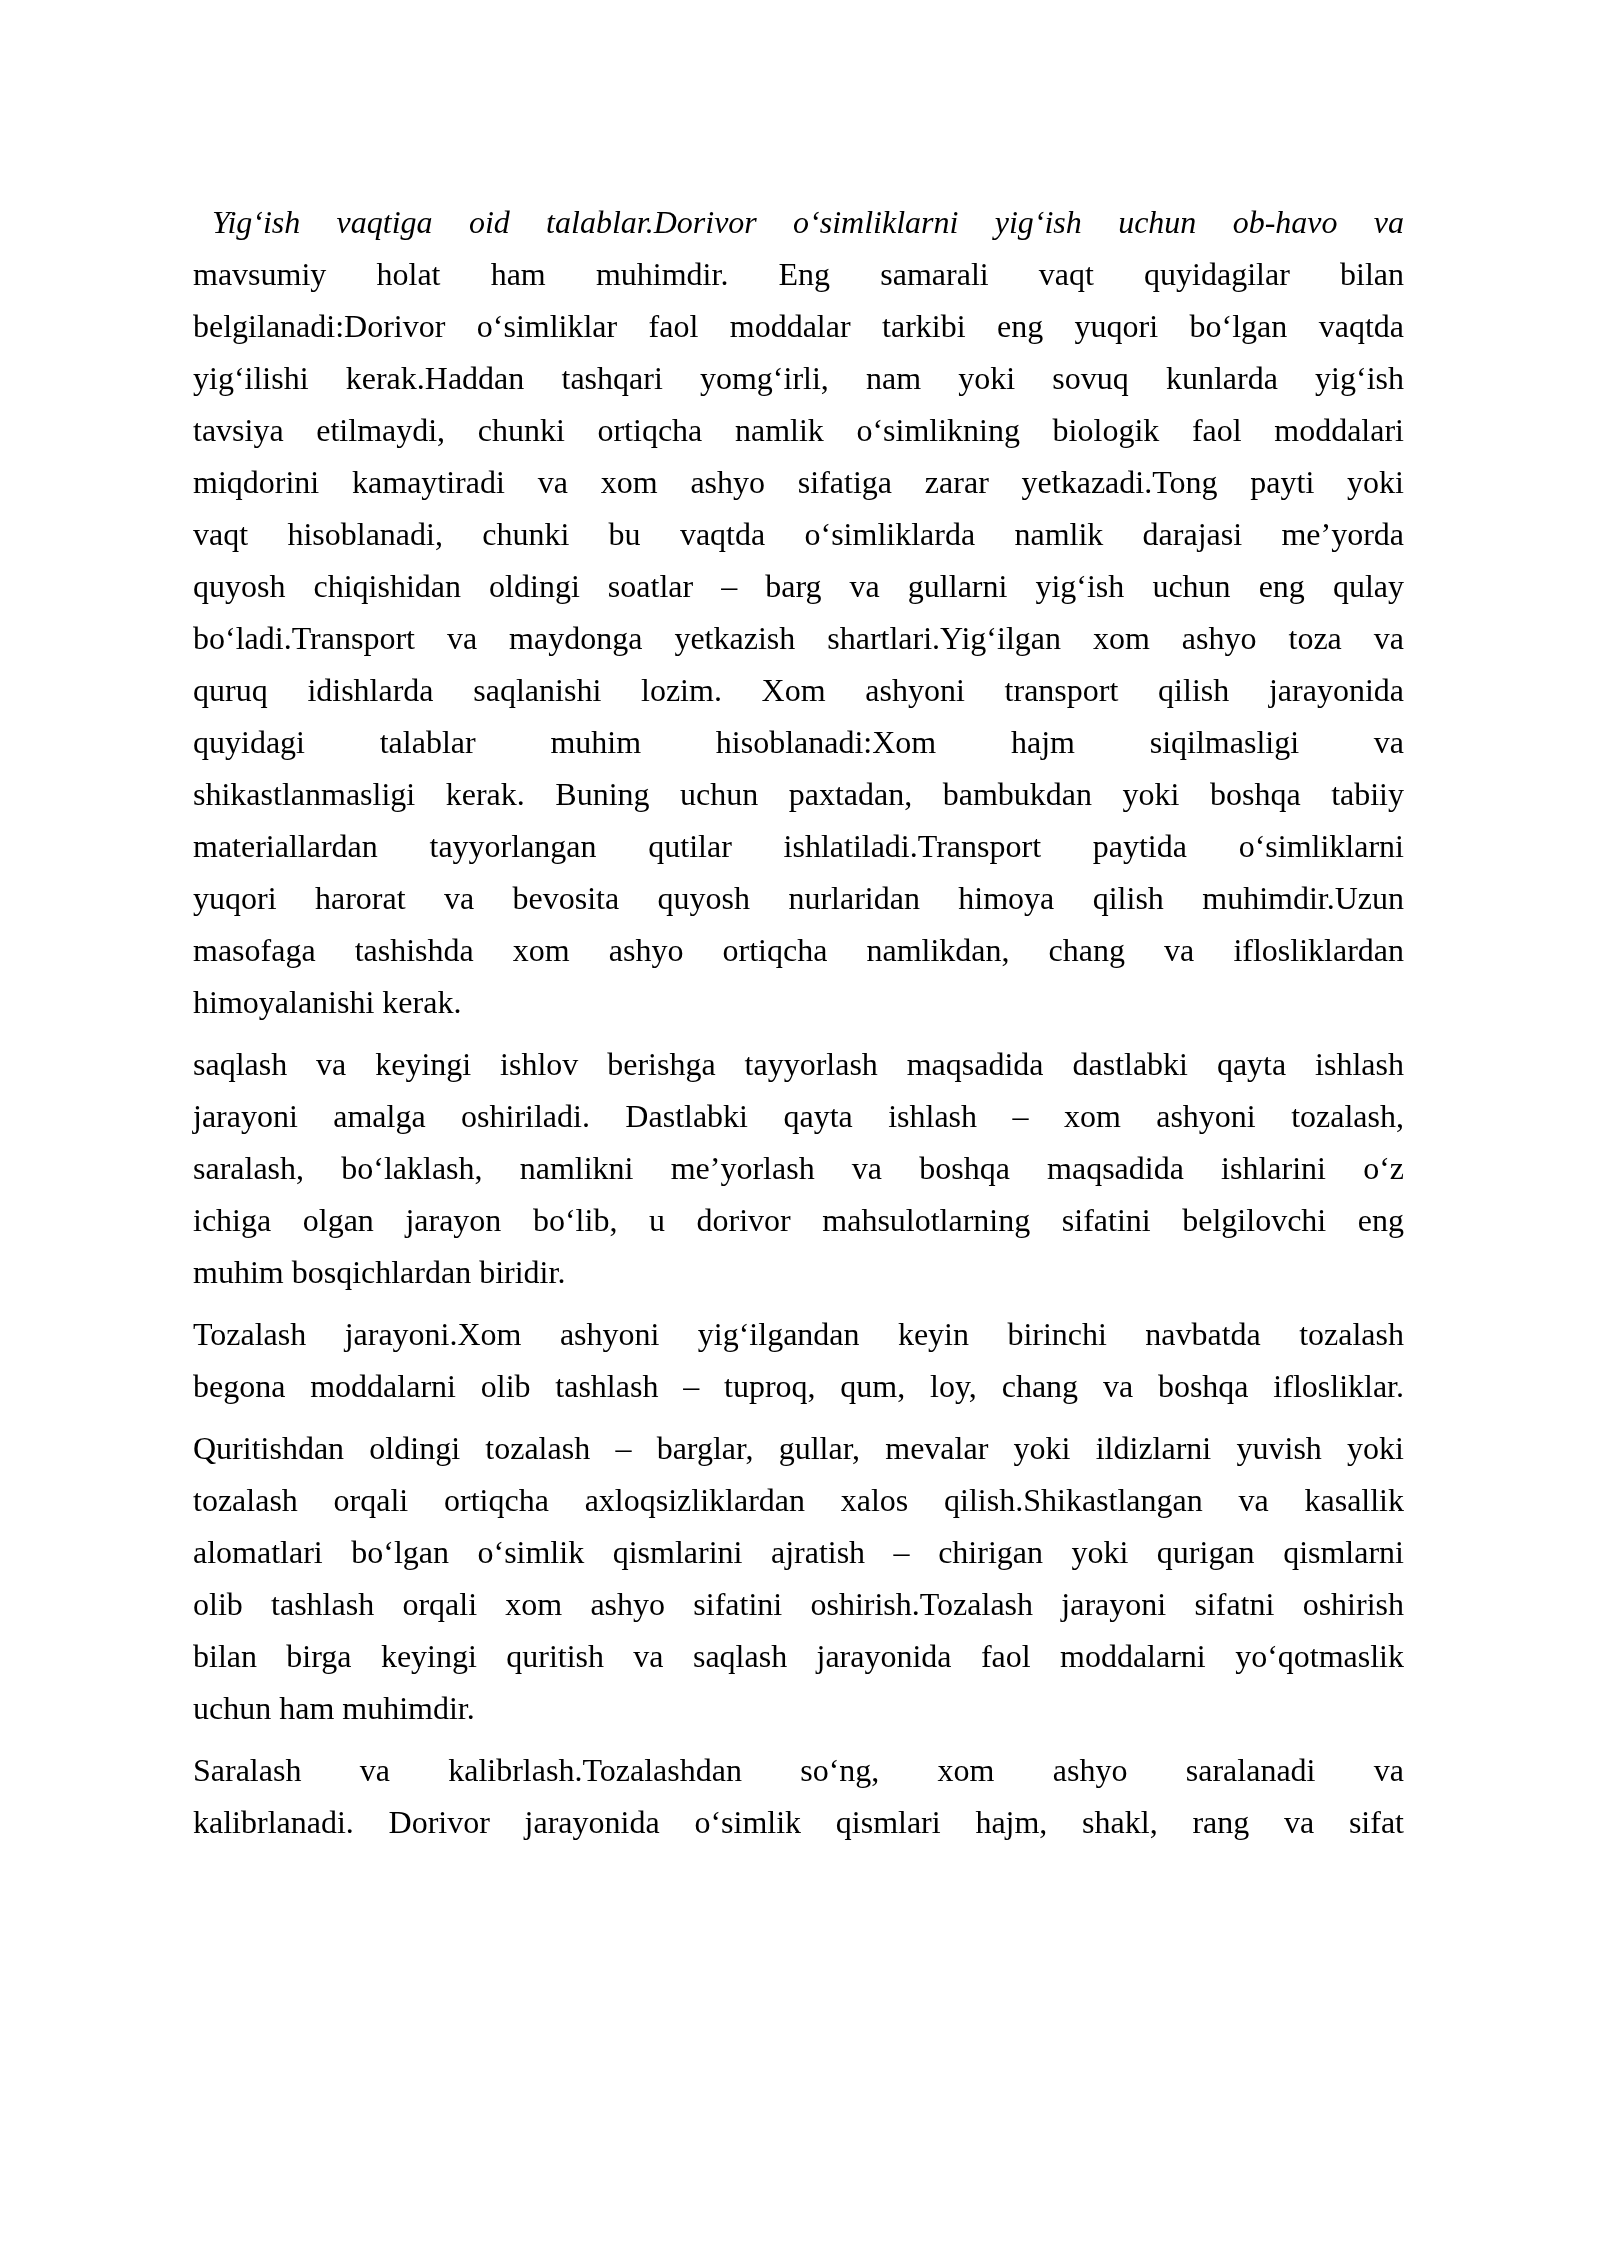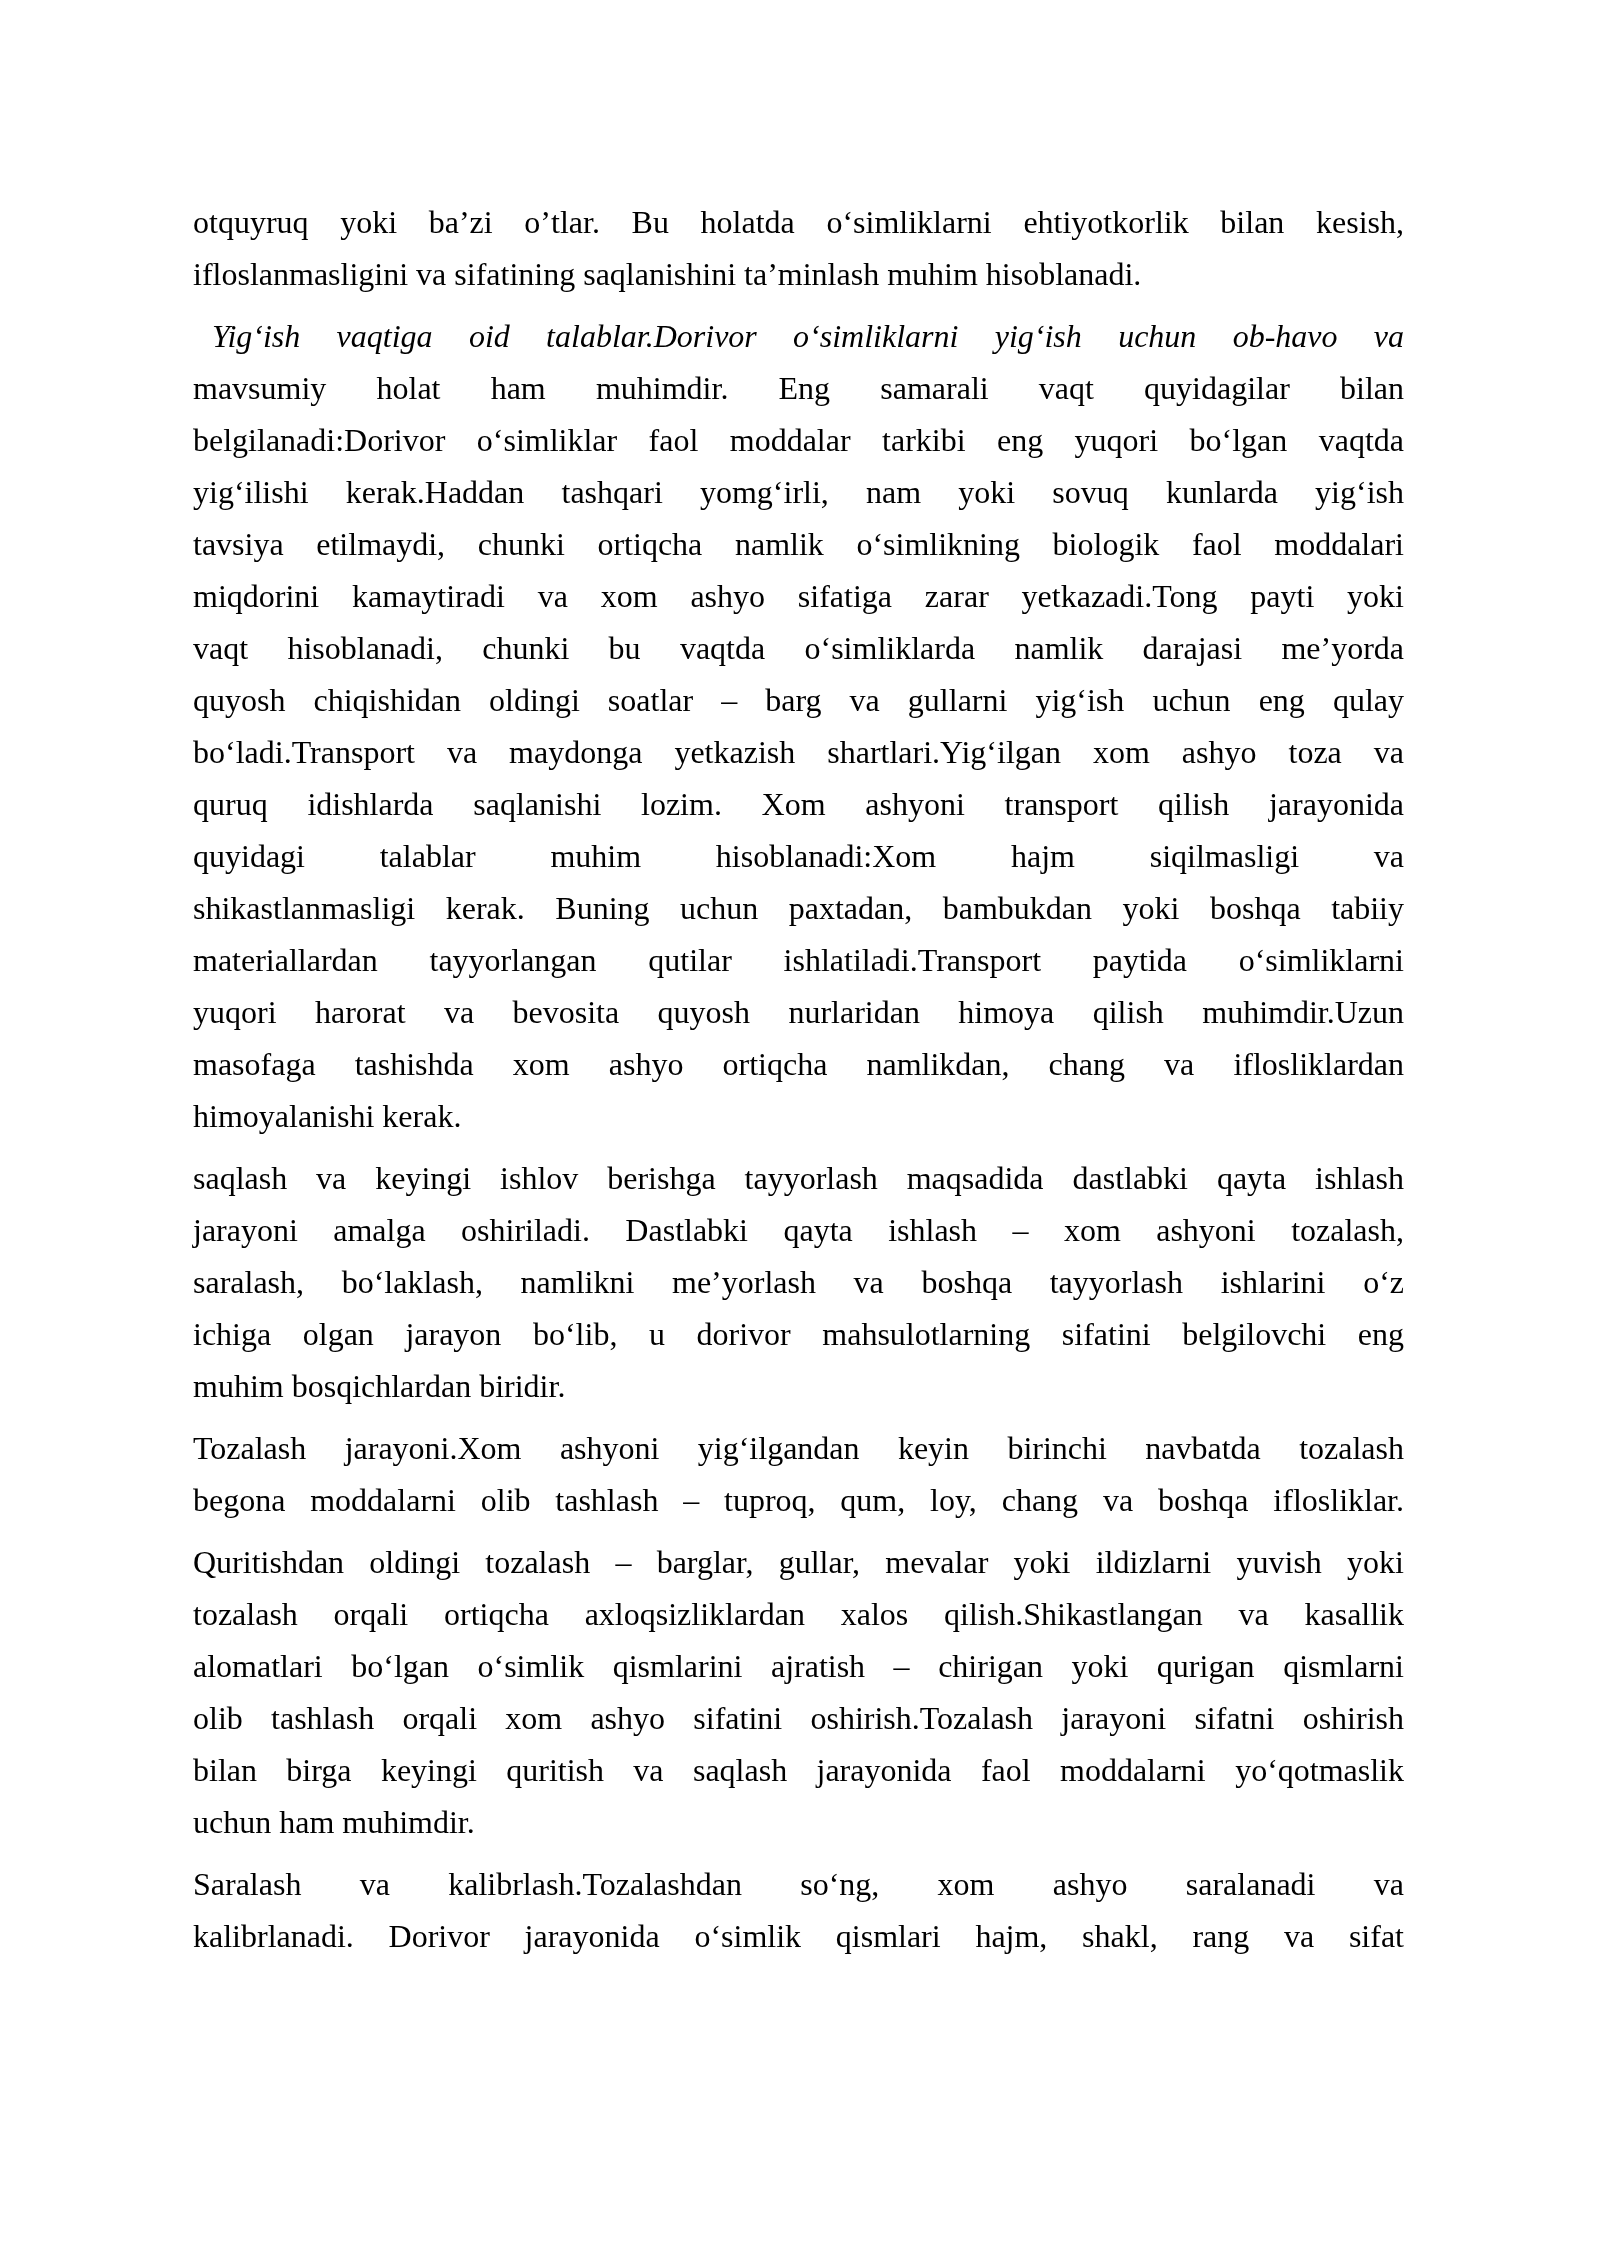--- a/index.html
+++ b/index.html
@@ -41,24 +41,20 @@
   .line.indent-small { text-indent: 19px; font-style: italic; }
   .line.indent-large { text-indent: 48px; }
   .line b { font-weight: normal; }
 </style>
 </head>
 <body>
 
 <div class="page">
   <div class="textblock">
 
-    <div class="para">
-      <div class="line">otquyruq yoki baʼzi oʼtlar. Bu holatda oʻsimliklarni ehtiyotkorlik bilan kesish,</div>
-      <div class="line lastline">ifloslanmasligini va sifatining saqlanishini taʼminlash muhim hisoblanadi.</div>
-    </div>
 
     <div class="para">
       <div class="line indent-small">Yigʻish vaqtiga oid talablar.Dorivor oʻsimliklarni yigʻish uchun ob-havo va</div>
       <div class="line">mavsumiy holat ham muhimdir. Eng samarali vaqt quyidagilar bilan</div>
       <div class="line">belgilanadi:Dorivor oʻsimliklar faol moddalar tarkibi eng yuqori boʻlgan vaqtda</div>
       <div class="line">yigʻilishi kerak.Haddan tashqari yomgʻirli, nam yoki sovuq kunlarda yigʻish</div>
       <div class="line">tavsiya etilmaydi, chunki ortiqcha namlik oʻsimlikning biologik faol moddalari</div>
       <div class="line">miqdorini kamaytiradi va xom ashyo sifatiga zarar yetkazadi.Tong payti yoki</div>
       <div class="line">vaqt hisoblanadi, chunki bu vaqtda oʻsimliklarda namlik darajasi meʼyorda</div>
       <div class="line">quyosh chiqishidan oldingi soatlar – barg va gullarni yigʻish uchun eng qulay</div>
@@ -68,21 +64,21 @@
       <div class="line">shikastlanmasligi kerak. Buning uchun paxtadan, bambukdan yoki boshqa tabiiy</div>
       <div class="line">materiallardan tayyorlangan qutilar ishlatiladi.Transport paytida oʻsimliklarni</div>
       <div class="line">yuqori harorat va bevosita quyosh nurlaridan himoya qilish muhimdir.Uzun</div>
       <div class="line">masofaga tashishda xom ashyo ortiqcha namlikdan, chang va iflosliklardan</div>
       <div class="line lastline">himoyalanishi kerak.</div>
     </div>
 
     <div class="para">
       <div class="line">saqlash va keyingi ishlov berishga tayyorlash maqsadida dastlabki qayta ishlash</div>
       <div class="line">jarayoni amalga oshiriladi. Dastlabki qayta ishlash – xom ashyoni tozalash,</div>
-      <div class="line">saralash, boʻlaklash, namlikni meʼyorlash va boshqa tayyorlash ishlarini oʻz</div>
+      <div class="line">saralash, boʻlaklash, namlikni meʼyorlash va boshqa maqsadida ishlarini oʻz</div>
       <div class="line">ichiga olgan jarayon boʻlib, u dorivor mahsulotlarning sifatini belgilovchi eng</div>
       <div class="line lastline">muhim bosqichlardan biridir.</div>
     </div>
 
     <div class="para">
       <div class="line"><b>Tozalash jarayoni.</b><span>Xom ashyoni yigʻilgandan keyin birinchi navbatda tozalash</span></div>
       <div class="line">begona moddalarni olib tashlash – tuproq, qum, loy, chang va boshqa iflosliklar.</div>
     </div>
 
     <div class="para">

